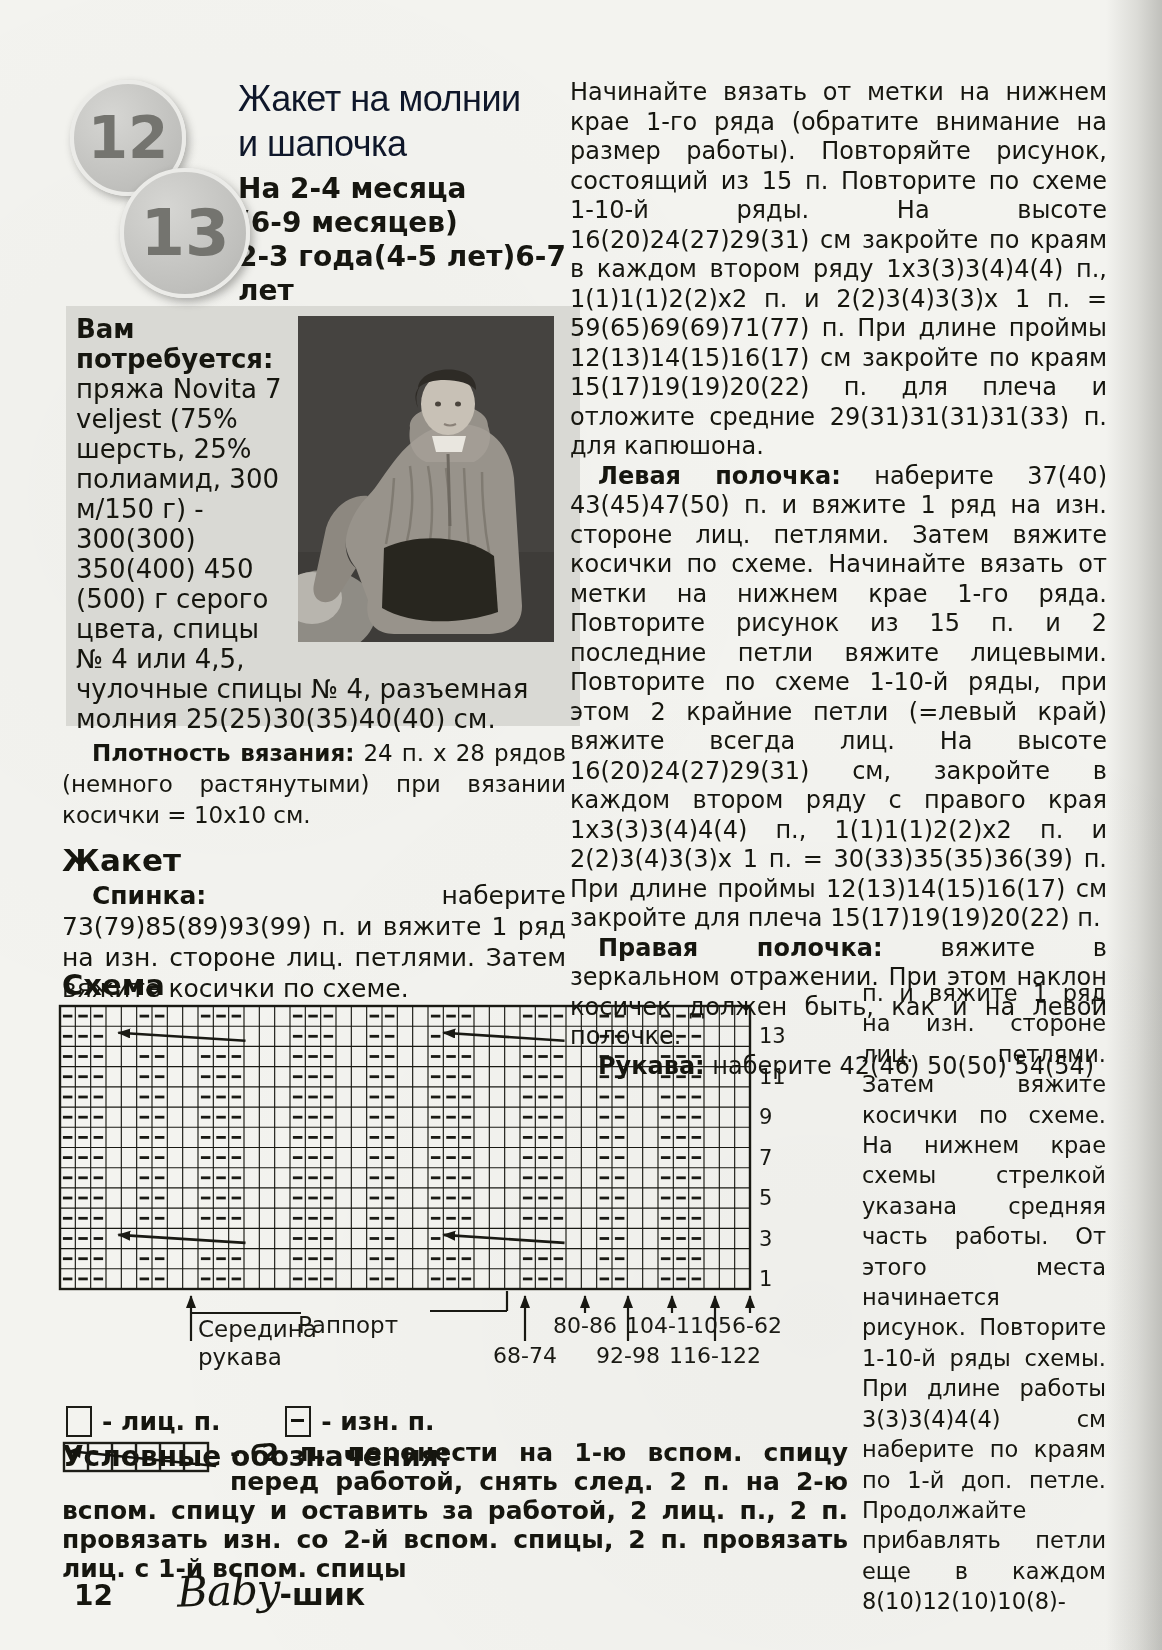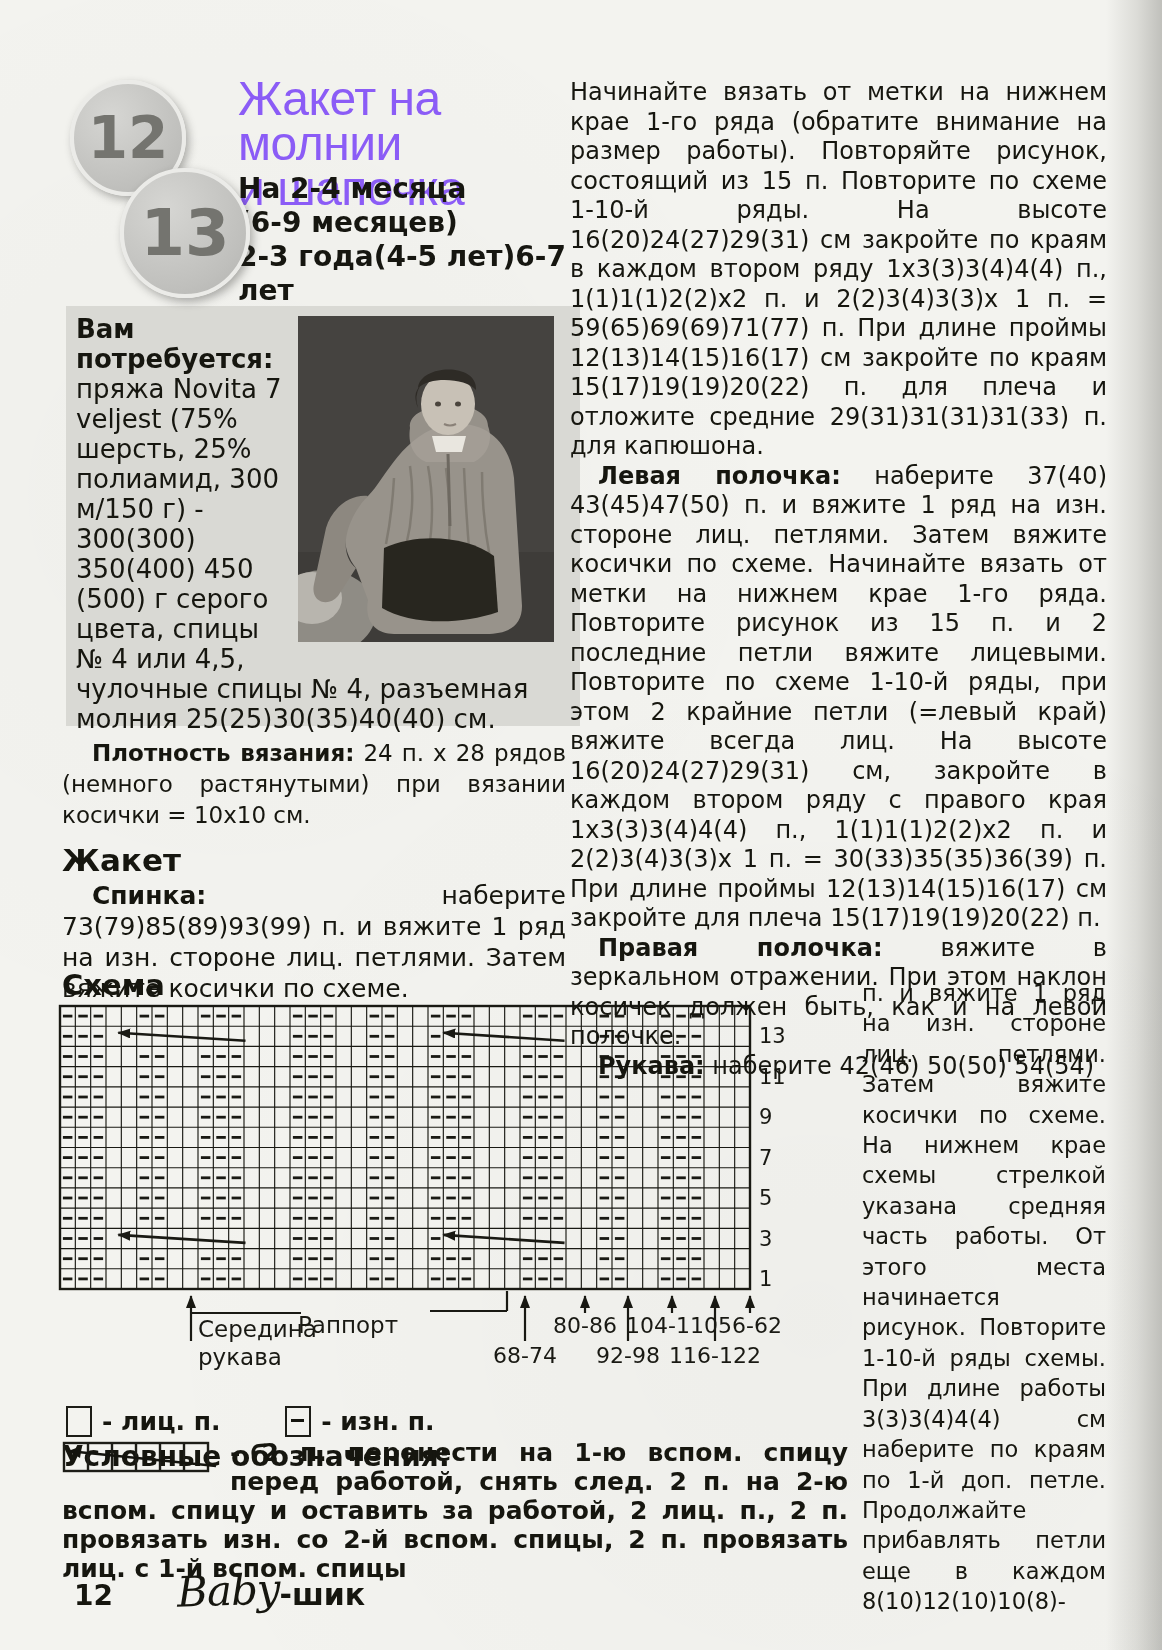--- a/index.html
+++ b/index.html
@@ -22,21 +22,21 @@
     background:radial-gradient(circle at 35% 30%, #d6d6d3, #bfbfbc 70%, #b2b2af);
     border:4px solid #ebebe8;
     box-shadow:3px 4px 8px rgba(40,40,36,.35);
     display:flex;align-items:center;justify-content:center;
     color:#74746f;font-weight:bold;}
   .badge-12{left:70px;top:80px;width:108px;height:108px;font-size:58px;z-index:1;}
   .badge-13{left:120px;top:168px;width:122px;height:122px;font-size:64px;z-index:2;}
 
   .title{position:absolute;left:238px;top:76px;width:340px;
     font-family:"Liberation Sans",sans-serif;
-    font-size:48px;line-height:45px;color:#8b5cf6;letter-spacing:-.5px;}
+    font-size:36px;line-height:45px;color:#0f172a;letter-spacing:-.5px;}
   .sizes{position:absolute;left:238px;top:172px;width:340px;
     font-size:28px;line-height:34px;font-weight:bold;color:#161610;}
 
   
   .matbox{position:absolute;left:66px;top:306px;width:478px;height:404px;
     background:#d9d9d4;padding:8px 26px 8px 10px;font-size:26px;line-height:30px;}
   .matbox strong{font-weight:bold;}
   .photo{float:right;width:256px;height:326px;margin:2px 0 4px 8px;display:block;}
 
   .para{position:absolute;text-align:justify;}

